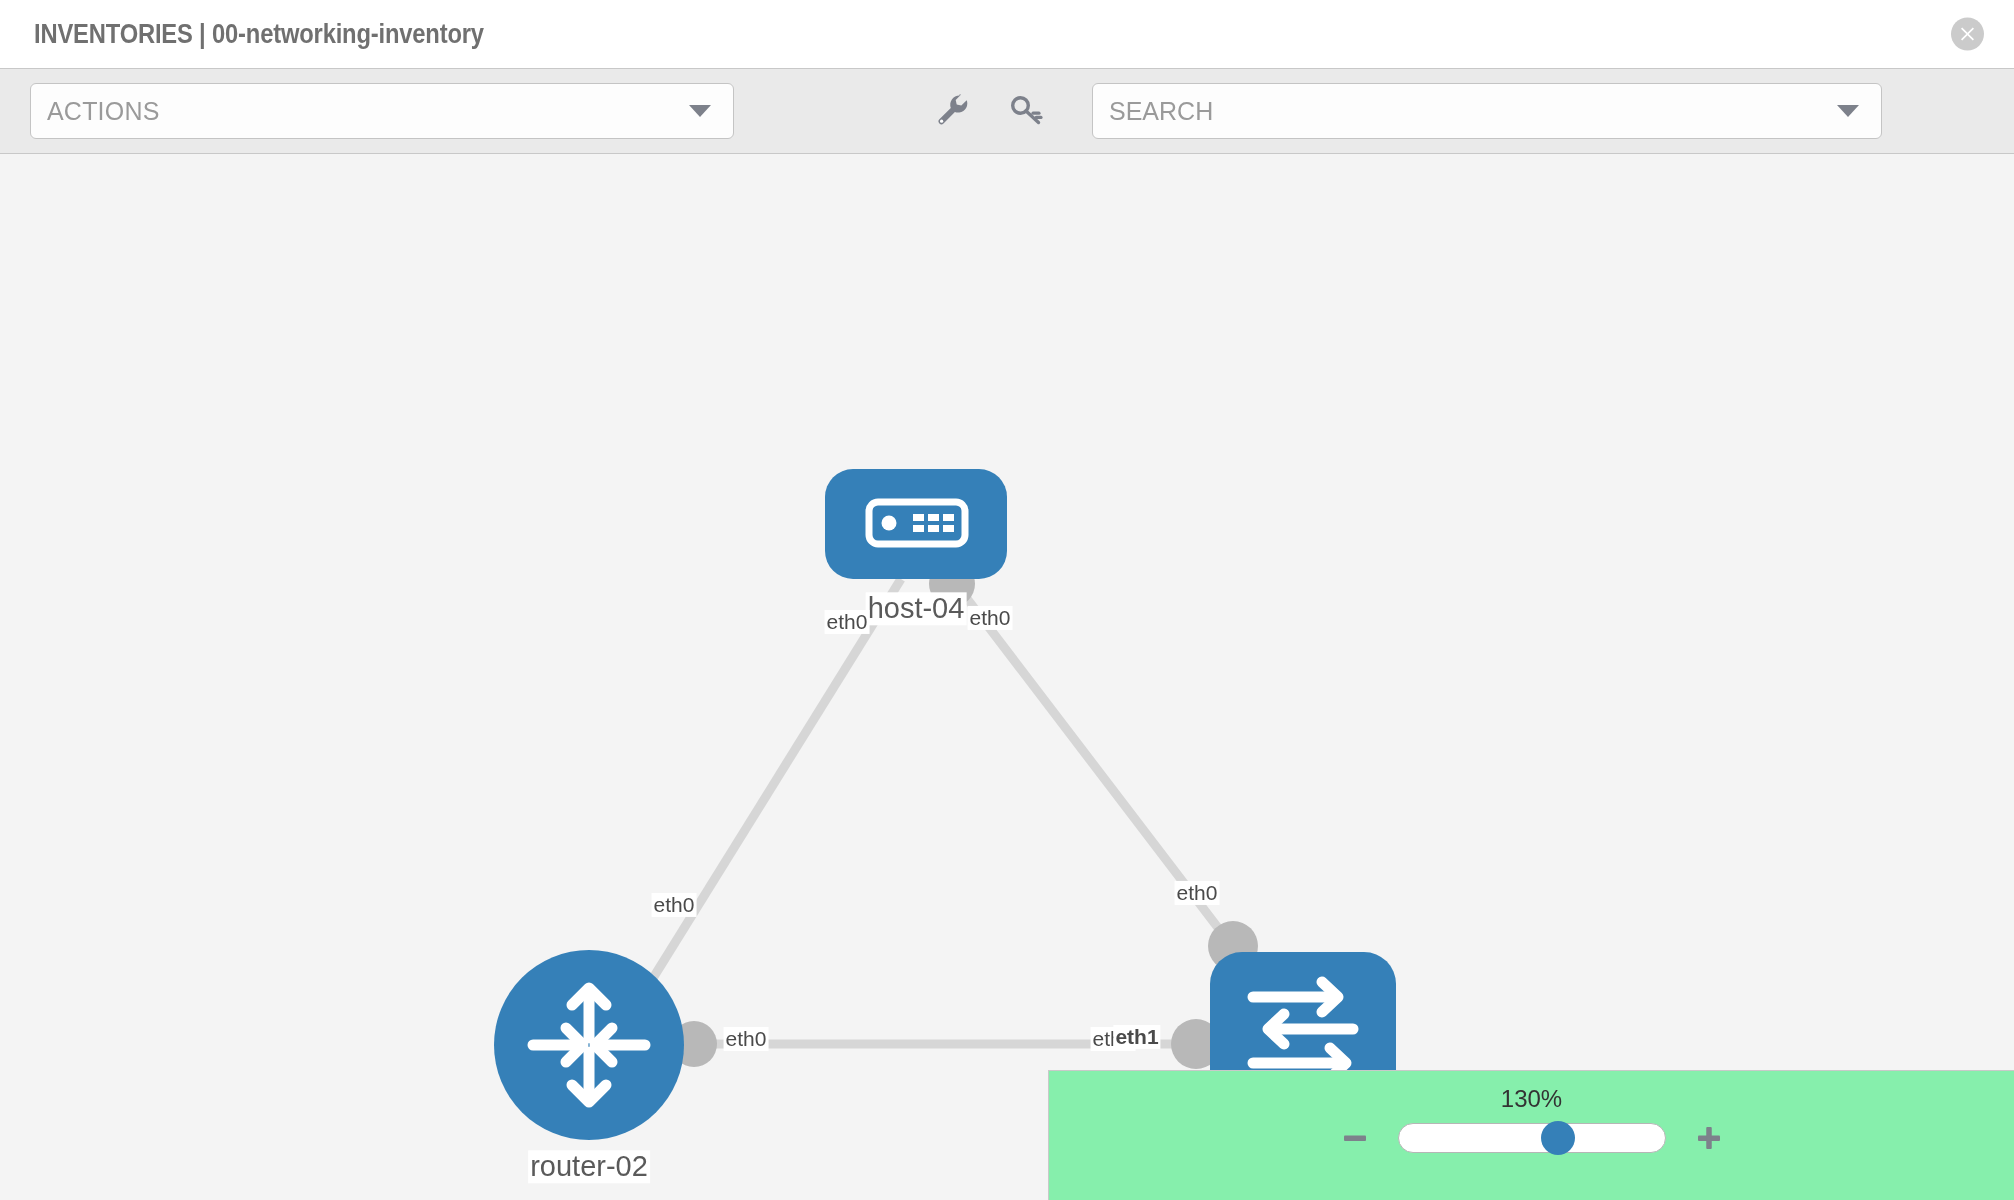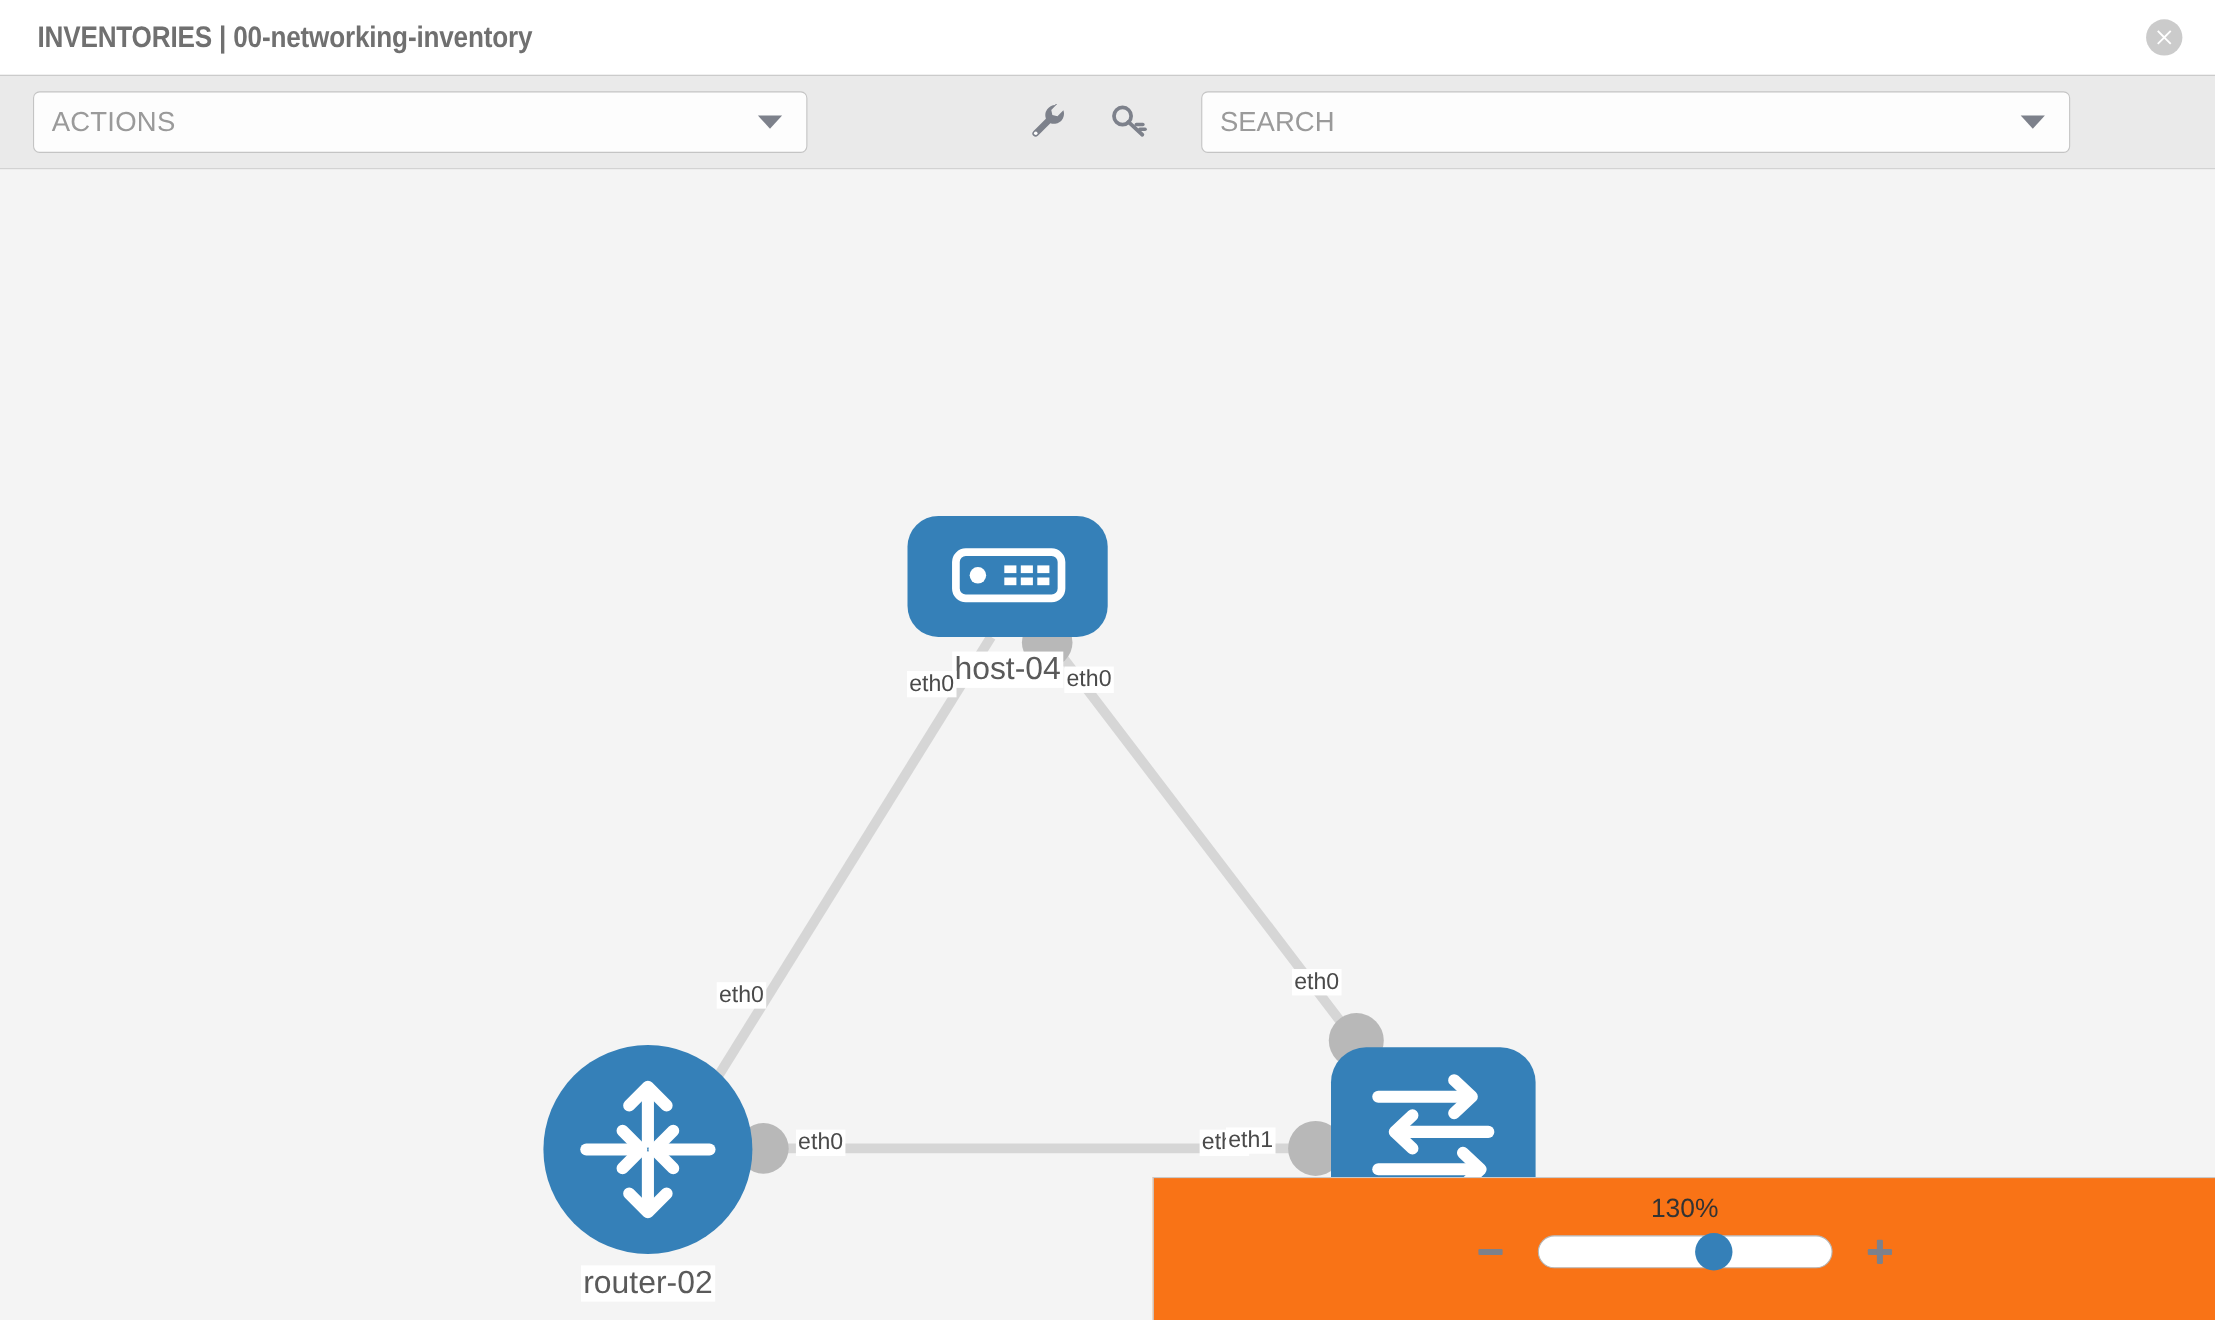--- a/index.html
+++ b/index.html
@@ -135,21 +135,21 @@
     transform: translate(-50%, -50%);
     padding: 0 2px;
     line-height: 1.15;
   }
 
   
   .zoom-panel {
     position: absolute;
     right: 0; bottom: 0;
     width: 966px; height: 130px;
-    background: #f97316;
+    background: #86efac;
     border: 1px solid #c9c9c9;
     border-right: none; border-bottom: none;
     display: flex; flex-direction: column;
     align-items: center;
     padding-top: 14px;
   }
   .zoom-value {
     font-size: 24px;
     color: #333333;
     margin-bottom: 8px;
@@ -299,21 +299,21 @@
     <div class="node-label" style="left:1303px; top:1013px;">switch-00</div>
 
     <div class="iface-label" style="left:847px; top:468px;">eth0</div>
     <div class="iface-label" style="left:674px; top:751px;">eth0</div>
 
     <div class="iface-label" style="left:990px; top:464px;">eth0</div>
     <div class="iface-label" style="left:1197px; top:739px;">eth0</div>
 
     <div class="iface-label" style="left:746px; top:885px;">eth0</div>
     <div class="iface-label" style="left:1113px; top:885px; z-index:1;">eth0</div>
-    <div class="iface-label" style="left:1137px; top:883px; z-index:2;">eth1</div>
+    <div class="iface-label" style="left:1137px; top:883px; z-index:2;font-weight:bold;">eth1</div>
 
     <div class="zoom-panel">
       <div class="zoom-value">130%</div>
       <div class="zoom-row">
         <div class="zoom-btn">
           <svg width="30" height="30" viewBox="0 0 30 30">
             <rect x="4" y="12.5" width="22" height="5.5" rx="1" fill="#7d818b"></rect>
           </svg>
         </div>
         <div class="zoom-track">

